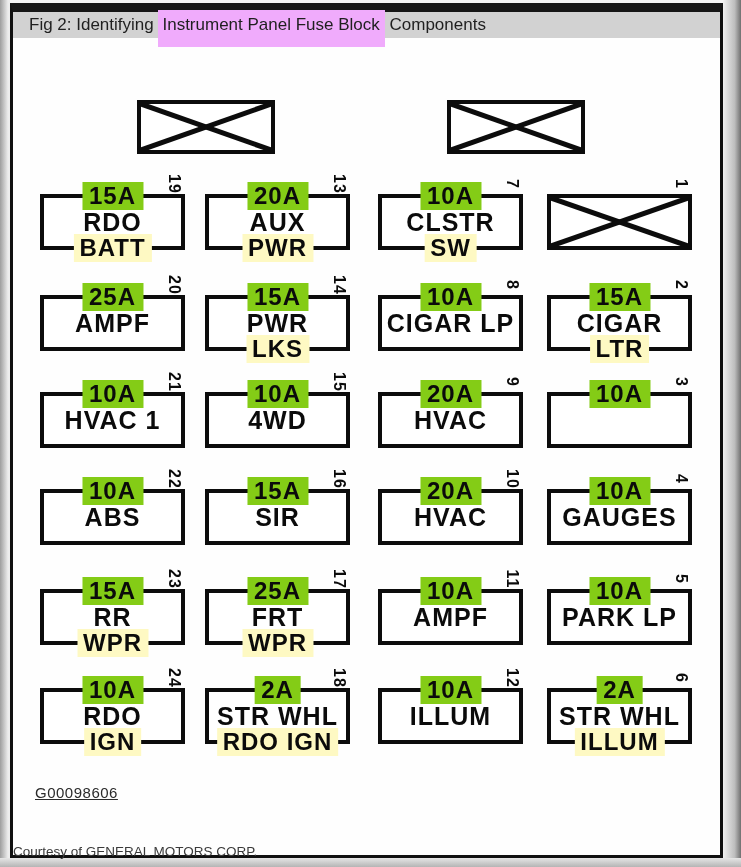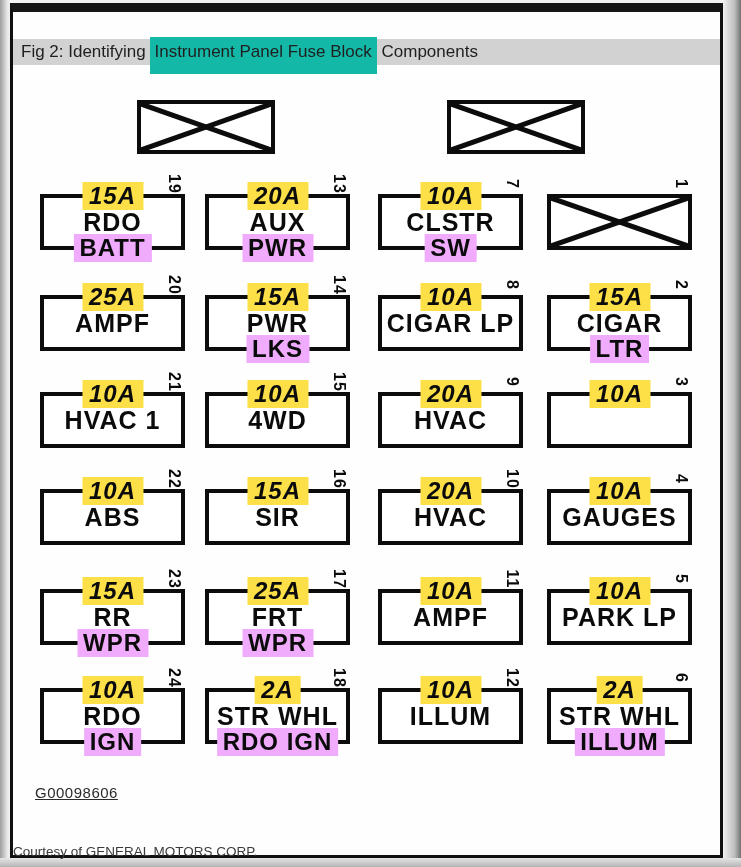--- a/index.html
+++ b/index.html
@@ -13,42 +13,42 @@
     background:linear-gradient(to right,#f1f1f1,#bdbdbd 65%,#707070);}
   .edge-bottom{position:absolute;left:0;right:0;bottom:0;height:9px;
     background:linear-gradient(#e6e6e6,#b5b5b5);}
 
   
   .frame{position:absolute;left:10px;top:3px;width:713px;height:855px;box-sizing:border-box;
     border:3px solid #101010;border-top:9px solid #161616;background:#fefefe;}
 
   
   .titlebar{position:absolute;left:0;top:0;right:0;height:26px;background:#d2d2d2;
-    display:flex;align-items:center;padding-left:8px;font-size:17px;color:#1f1f1f;
-    overflow:visible;z-index:5;margin-top:27px;}
+    display:flex;align-items:center;padding-left:16px;font-size:17px;color:#1f1f1f;
+    overflow:visible;z-index:5;}
   .titlebar span{white-space:pre;}
   .hl{display:inline-block;background:#f8ef00;padding:5px 5px 12px 4px;margin:-5px 0 -12px 0;}
 
   
   .diagram{position:absolute;left:0;top:26px;right:0;bottom:0;}
 
   .xbox{position:absolute;width:138px;height:54px;box-sizing:border-box;
     border:4px solid #0c0c0c;background:#fff;}
   .xbox svg,.fuse svg{position:absolute;left:0;top:0;width:100%;height:100%;}
   line{stroke:#0c0c0c;stroke-width:5;}
 
   .fuse{position:absolute;width:145px;height:56px;box-sizing:border-box;
     border:4px solid #0c0c0c;background:#fff;color:#0b0b0b;}
   .amp{position:absolute;top:-16px;left:50%;transform:translateX(-50%);
-    background:#fde047;padding:0 7px;font-weight:700;font-size:24px;line-height:28px;
-    white-space:nowrap;letter-spacing:1px;font-style:italic;}
+    background:#84cc16;padding:0 7px;font-weight:700;font-size:24px;line-height:28px;
+    white-space:nowrap;letter-spacing:1px;}
   .lbl{position:absolute;top:50%;left:50%;transform:translate(-50%,-50%);
     font-weight:700;font-size:25px;line-height:26px;white-space:nowrap;letter-spacing:1px;}
   .lbl3{position:absolute;bottom:-16px;left:50%;transform:translateX(-50%);
-    background:#f0abfc;padding:0 6px;font-weight:700;font-size:24px;line-height:28px;
+    background:#fef9c3;padding:0 6px;font-weight:700;font-size:24px;line-height:28px;
     white-space:nowrap;letter-spacing:1px;}
   .fnum{position:absolute;top:-22px;right:-8px;width:30px;height:16px;line-height:16px;
     text-align:center;transform:rotate(90deg);font-weight:700;font-size:16px;
     letter-spacing:1px;color:#0b0b0b;}
 
   .figure-id{position:absolute;left:22px;top:746px;font-size:15px;letter-spacing:.5px;color:#2b2b2b;text-decoration:underline;}
   .courtesy{position:absolute;left:0;right:0;top:806px;
     font-size:13.5px;color:#3a3a3a;}
 </style>
 </head>
@@ -56,21 +56,21 @@
 
 <div class="stage">
   <div class="edge-left"></div>
   <div class="edge-right"></div>
   <div class="edge-bottom"></div>
 
   <div class="frame">
 
     <div class="titlebar" style="background: rgb(210, 210, 210);">
       <span>Fig 2: Identifying </span>
-        <span class="hl" style="background: #14b8a6;">Instrument Panel Fuse Block</span>
+        <span class="hl" style="background: #f0abfc;">Instrument Panel Fuse Block</span>
         <span> Components</span>
     </div>
 
     <div class="diagram" id="diagram">
       <div class="figure-id">G00098606</div>
       <div class="courtesy">Courtesy of GENERAL MOTORS CORP.</div>
     <div class="xbox" style="left: 124px; top: 62px;">
           <svg viewBox="0 0 100 100" preserveAspectRatio="none">
             <line x1="0" y1="0" x2="100" y2="100" vector-effect="non-scaling-stroke"></line>
             <line x1="0" y1="100" x2="100" y2="0" vector-effect="non-scaling-stroke"></line>

